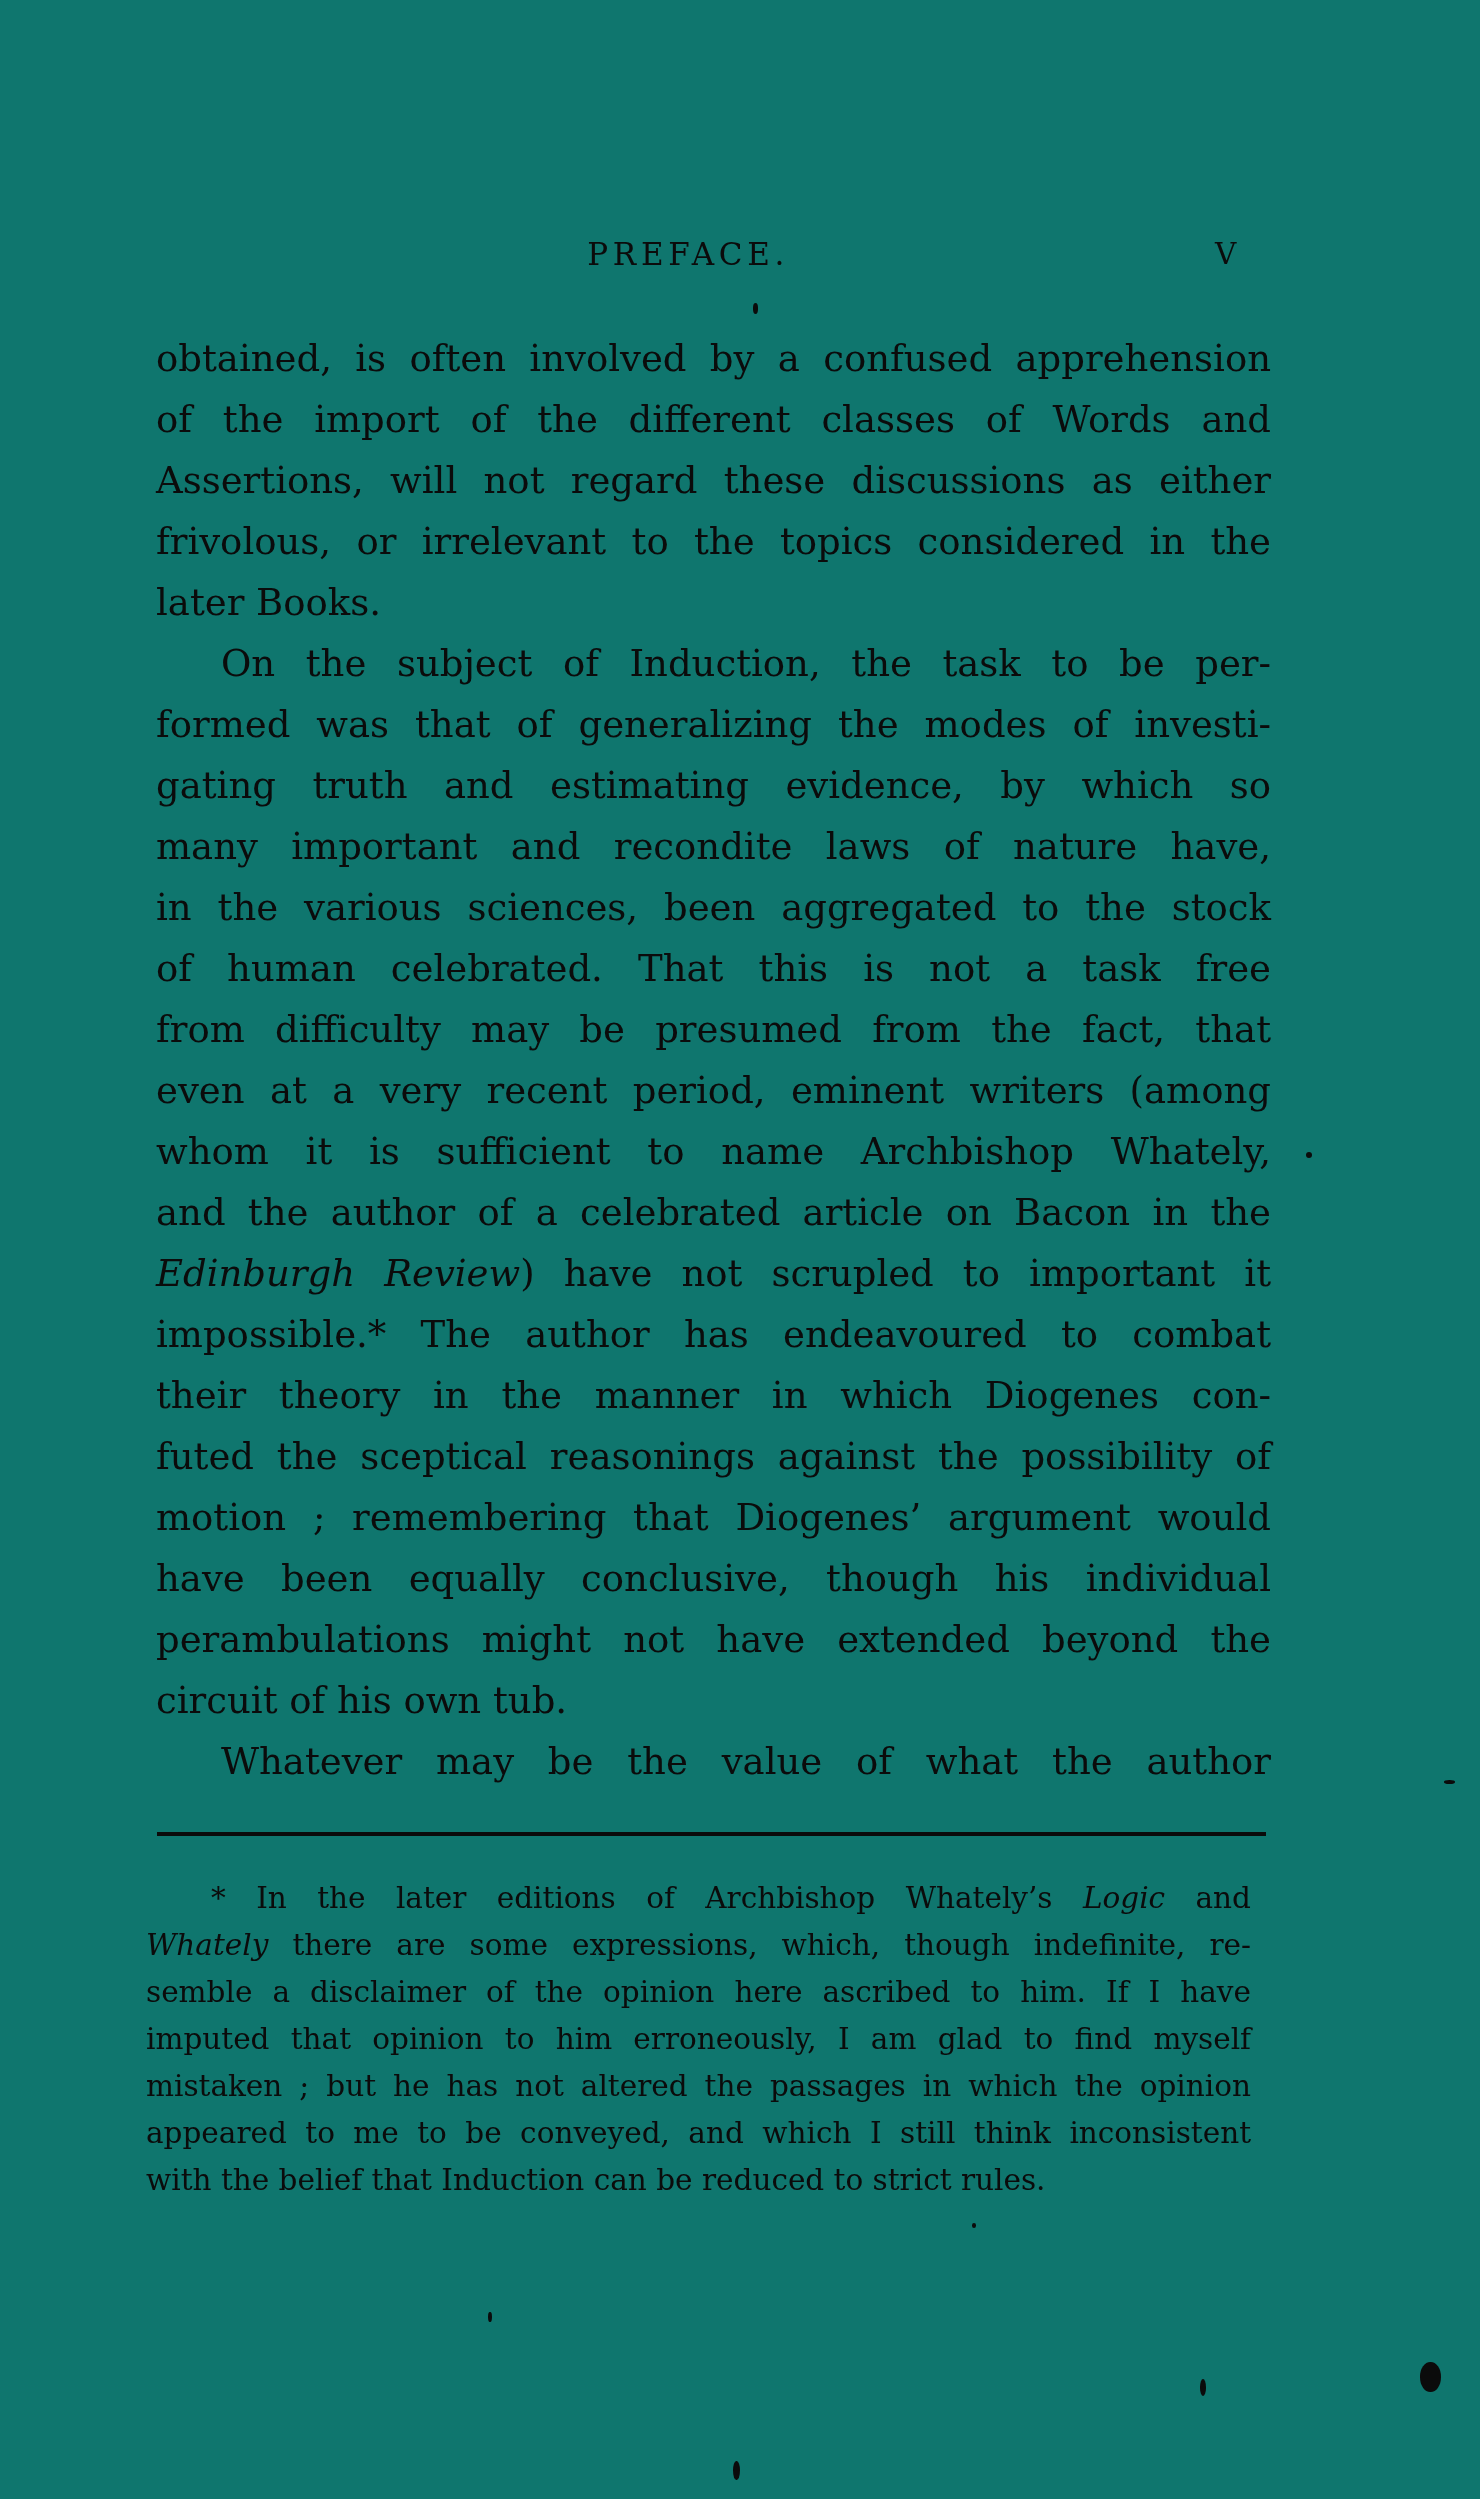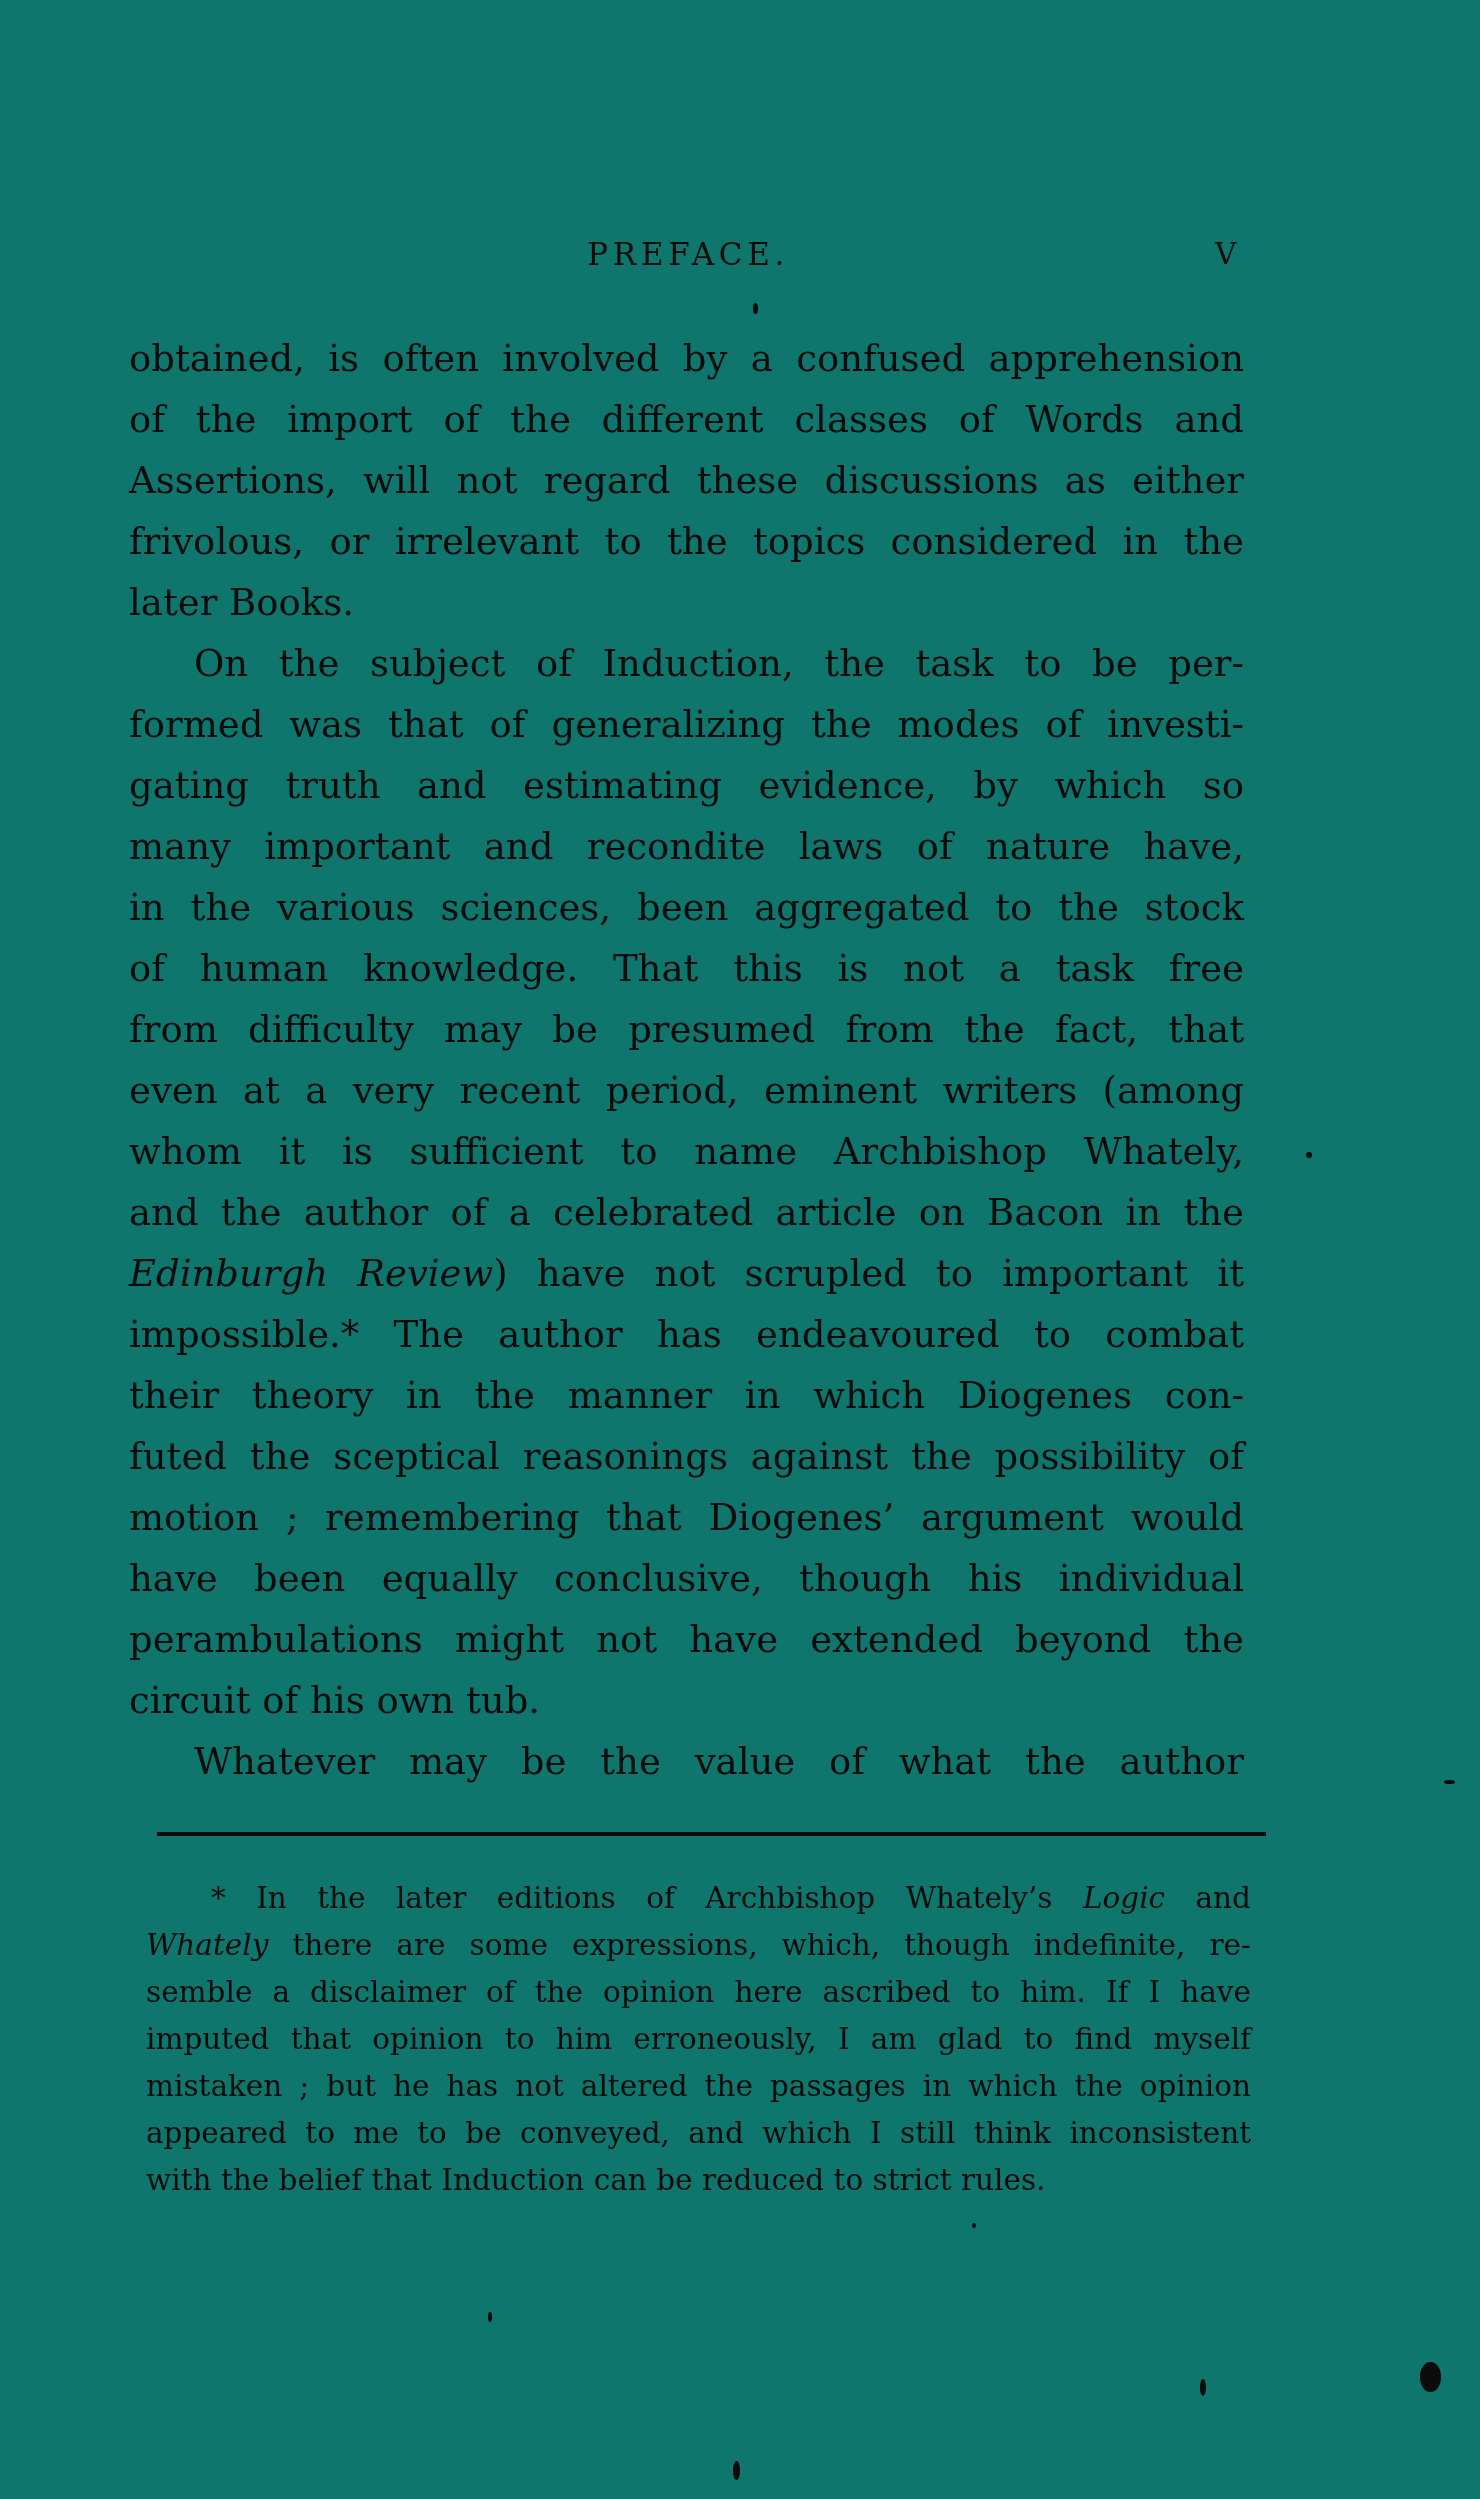--- a/index.html
+++ b/index.html
@@ -19,21 +19,21 @@
   #page-title{
     display:block;text-align:center;position:relative;left:-15.3px;
     font-size:31px;letter-spacing:4.7px;
   }
   #page-number{
     position:absolute;top:0;right:23.6px;
     font-size:29.5px;text-transform:uppercase;letter-spacing:1.2px;
   }
   
   #body-text{
-    position:absolute;top:328px;left:129px;width:1115px;
+    position:absolute;top:328px;left:156px;width:1115px;
     font-size:37px;line-height:61px;
     text-align:justify;
   }
   
   #footnote{
     position:absolute;top:1875px;left:146px;width:1105px;
     font-size:29.5px;line-height:47px;
     text-align:justify;
   }
   .line{ text-align-last:justify; white-space:normal; }
@@ -64,21 +64,21 @@
       <div class="line"><span>obtained, is often involved by a confused apprehension</span></div>
       <div class="line"><span>of the import of the different classes of Words and</span></div>
       <div class="line"><span>Assertions, will not regard these discussions as either</span></div>
       <div class="line"><span>frivolous, or irrelevant to the topics considered in the</span></div>
       <div class="line flush"><span>later Books.</span></div>
       <div class="line ind"><span>On the subject of Induction, the task to be per-</span></div>
       <div class="line"><span>formed was that of generalizing the modes of investi-</span></div>
       <div class="line"><span>gating truth and estimating evidence, by which so</span></div>
       <div class="line"><span>many important and recondite laws of nature have,</span></div>
       <div class="line"><span>in the various sciences, been aggregated to the stock</span></div>
-      <div class="line"><span>of human knowledge.  That this is not a task free</span></div>
+      <div class="line"><span>of human celebrated.  That this is not a task free</span></div>
       <div class="line"><span>from difficulty may be presumed from the fact, that</span></div>
       <div class="line"><span>even at a very recent period, eminent writers (among</span></div>
       <div class="line"><span>whom it is sufficient to name Archbishop Whately,</span></div>
       <div class="line"><span>and the author of a celebrated article on Bacon in the</span></div>
       <div class="line"><em>Edinburgh Review</em><span>) have not scrupled to important it</span></div>
       <div class="line"><span>impossible.*  The author has endeavoured to combat</span></div>
       <div class="line"><span>their theory in the manner in which Diogenes con-</span></div>
       <div class="line"><span>futed the sceptical reasonings against the possibility of</span></div>
       <div class="line"><span>motion ; remembering that Diogenes’ argument would</span></div>
       <div class="line"><span>have been equally conclusive, though his individual</span></div>

